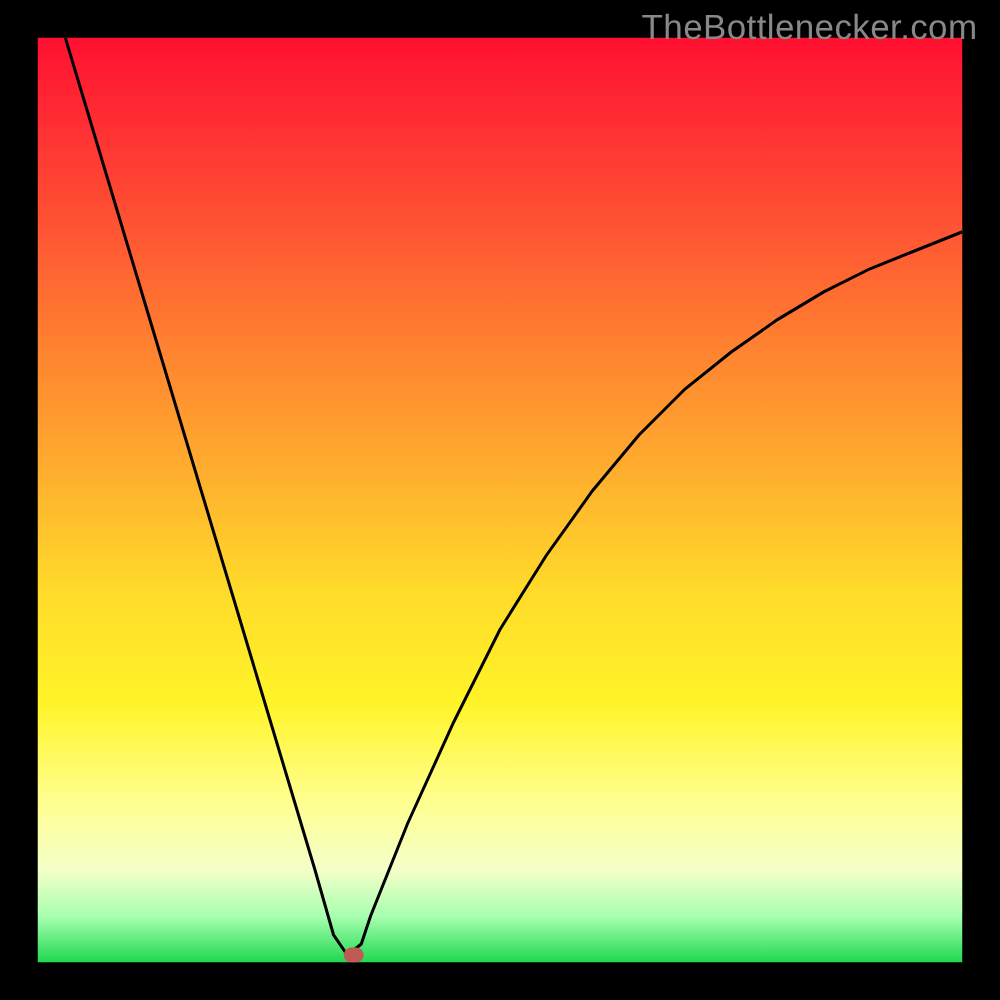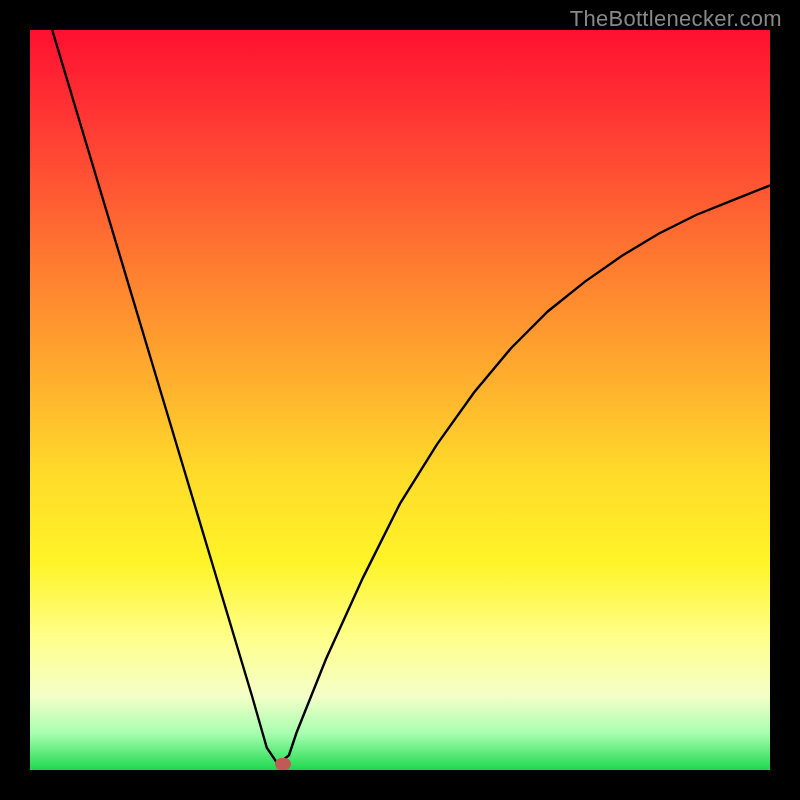--- a/index.html
+++ b/index.html
@@ -9,21 +9,21 @@
     height: 800px;
     background: #000;
     position: relative;
     font-family: Arial, sans-serif;
   }
   .watermark {
     position: absolute;
     top: 6px;
     right: 18px;
     color: #888;
-    font-size: 22px;
+    font-size: 28px;
     letter-spacing: 0.3px;
     z-index: 10;
   }
   .plot-area {
     position: absolute;
     left: 30px;
     top: 30px;
     width: 740px;
     height: 740px;
     overflow: hidden;

